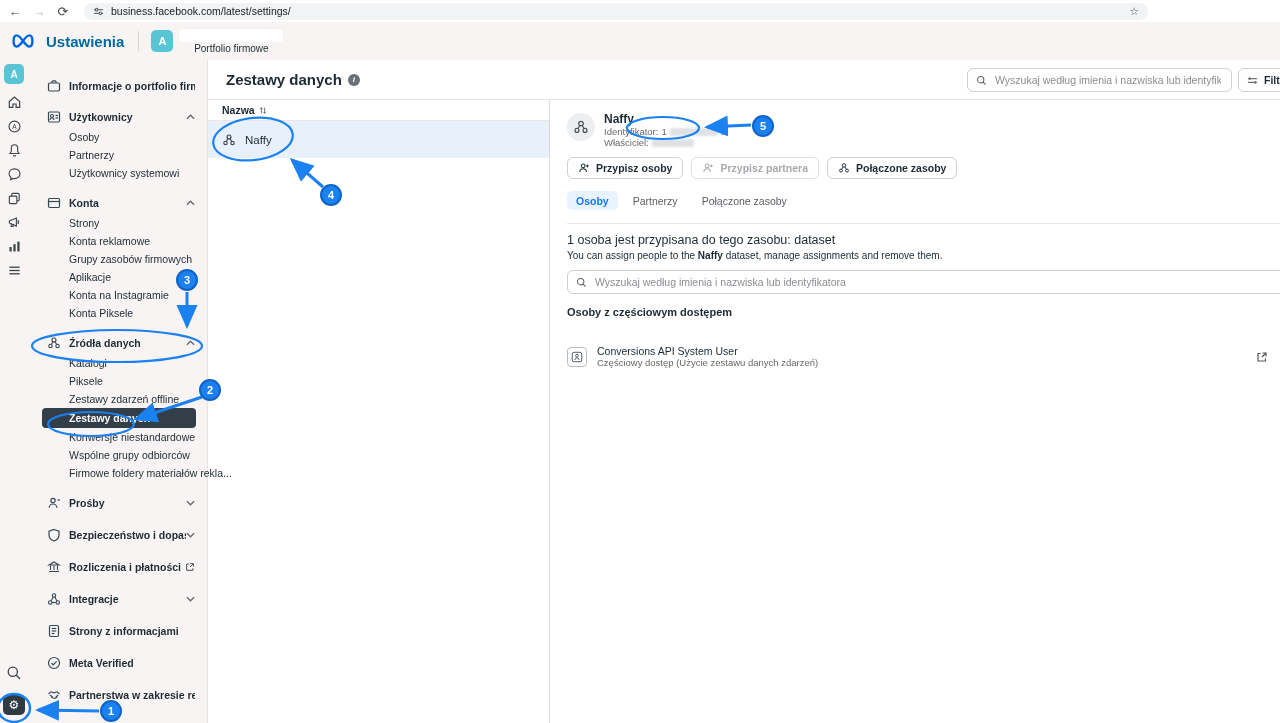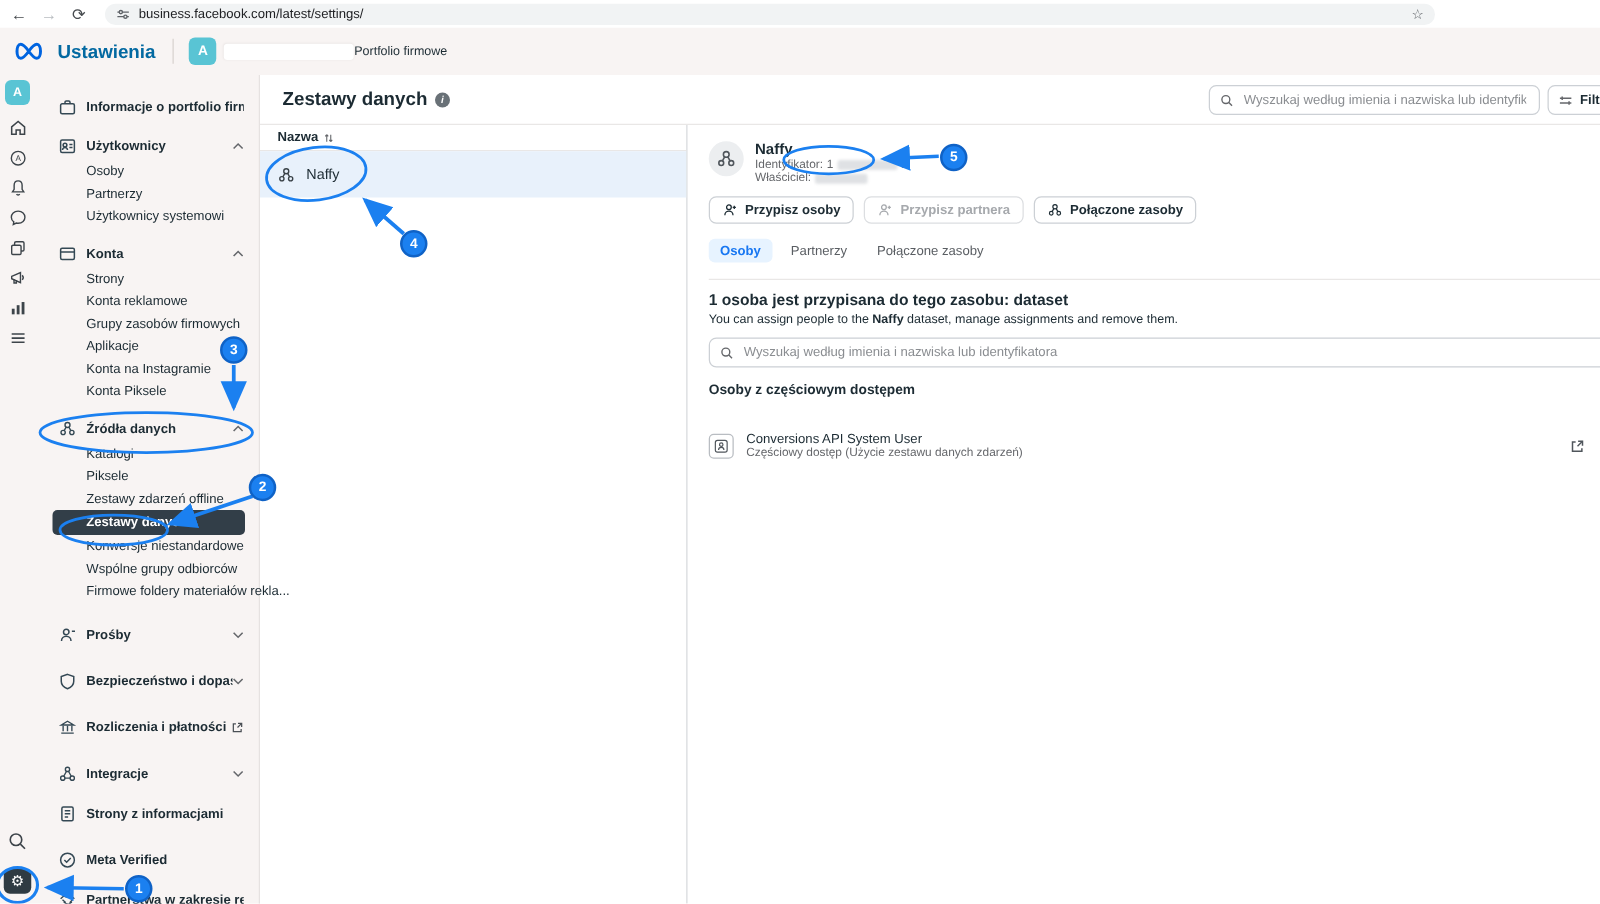--- a/index.html
+++ b/index.html
@@ -15,35 +15,35 @@
   .addr-bar{height:17px;width:1064px;background:#f1f3f4;border-radius:9px;display:flex;align-items:center;padding:0 9px;margin-left:6px;}
   .addr-url{font-size:10.5px;color:#202124;flex:1;margin-left:7px;}
   .addr-star{color:#5f6368;font-size:11px;}
   .tune-ic{color:#5f6368;display:flex;}
   
   .app-header{position:absolute;top:22px;left:0;right:0;height:38px;background:#f8f4f3;display:flex;align-items:center;z-index:4;}
   .meta-logo{margin:0 10px 0 10px;display:flex;}
   .app-title{font-size:15px;font-weight:bold;color:#0369a1;}
   .hdr-div{width:1px;height:20px;background:#d8d2d0;margin:0 12px 0 14px;}
   .hdr-avatar{width:22px;height:22px;border-radius:5px;background:#59c4d4;color:#fff;font-size:11px;font-weight:bold;display:flex;align-items:center;justify-content:center;}
-  .hdr-biz{margin-left:6px;display:flex;flex-direction:row;}
+  .hdr-biz{margin-left:6px;display:flex;flex-direction:column;text-align:center;}
   .redact-name{width:104px;height:13px;background:#fff;border-radius:3px;box-shadow:0 0 2px rgba(0,0,0,.06);}
   .hdr-biz-label{font-size:10px;color:#1c2b33;margin-top:1px;}
   
   .rail{position:absolute;top:60px;left:0;width:28px;bottom:0;background:#f8f4f3;display:flex;flex-direction:column;align-items:center;z-index:4;}
   .rail-avatar{width:20px;height:20px;border-radius:5px;background:#59c4d4;color:#fff;font-size:10px;font-weight:bold;display:flex;align-items:center;justify-content:center;margin-top:4px;margin-bottom:10px;}
   .ric{width:16px;height:16px;color:#3d444a;margin-bottom:8px;display:flex;align-items:center;justify-content:center;}
   .ric svg{display:block;}
   .rail-bottom{margin-top:auto;display:flex;flex-direction:column;align-items:center;}
   .gear-btn{width:22px;height:20px;border-radius:5px;background:#2f3b43;color:#fff;font-size:12px;display:flex;align-items:center;justify-content:center;margin:6px 0 8px 0;}
   
   .sidebar{position:absolute;top:60px;left:28px;width:180px;bottom:0;background:#f8f4f3;border-right:1px solid #e6e2e1;padding-top:16px;z-index:3;}
   .nav-row{display:flex;align-items:center;}
   .nav-head{height:22px;margin-top:10px;padding-left:19px;padding-right:12px;}
-  .nav-head.gap-lg{margin-top:15px;}
+  .nav-head.gap-lg{}
   .nav-head .nicon{width:14px;height:14px;color:#344854;margin-right:8px;flex:0 0 auto;display:flex;}
   .nav-head .nlabel{font-size:10.5px;font-weight:bold;color:#1c2b33;white-space:nowrap;overflow:hidden;flex:1;}
   .chev{margin-left:auto;color:#65676b;display:flex;flex:0 0 auto;}
   .nav-sub{height:18px;padding-left:41px;font-size:10.5px;color:#1c2b33;display:flex;align-items:center;white-space:nowrap;cursor:pointer;}
   .nav-sub.selected{background:#323e48;color:#fff;border-radius:4px;margin:0 11px 0 14px;padding-left:27px;height:20px;font-weight:bold;}
   .nav-top{height:20px;margin-top:0;}
   .ext-sm{margin-left:auto;color:#4a4f55;display:flex;}
   
   .main{position:absolute;top:60px;left:208px;right:0;bottom:0;background:#fff;overflow:hidden;z-index:2;}
   .page-head{height:40px;border-bottom:1px solid #e9e7e6;position:relative;}
@@ -68,21 +68,21 @@
   .pf-line{font-size:9.5px;color:#65676b;line-height:11px;display:flex;align-items:center;gap:3px;}
   .blurbox{height:8px;background:#dfe1e4;border-radius:2px;filter:blur(1.3px);display:inline-block;}
   .btn-row{display:flex;gap:8px;margin-top:9px;}
   .btn{height:22px;border:1px solid #ccd0d5;border-radius:6px;background:#fff;display:flex;align-items:center;padding:0 10px;gap:6px;font-size:10.5px;font-weight:bold;color:#1c2b33;cursor:pointer;}
   .btn.disabled{color:#a6a9ad;border-color:#dcdee1;cursor:default;}
   .btn .bic{display:flex;}
   .tab-row{display:flex;gap:6px;margin-top:12px;align-items:center;}
   .tab{height:19px;padding:0 9px;border-radius:5px;font-size:10.5px;color:#5a5e63;display:flex;align-items:center;cursor:pointer;}
   .tab.active{background:#e7f3ff;color:#1877f2;font-weight:bold;}
   .dv{border-bottom:1px solid #e9e7e6;margin-top:13px;margin-right:0;}
-  .assigned-h{font-size:12.5px;font-weight:bold;margin-top:9px;}
+  .assigned-h{font-size:12.5px;font-weight:normal;margin-top:9px;}
   .assigned-sub{font-size:10px;color:#1c2b33;margin-top:3px;}
   .assigned-sub b{font-weight:bold;}
   .dsearch{width:722px;height:24px;border:1px solid #ccd0d5;border-radius:6px;display:flex;align-items:center;padding:0 8px;margin-top:9px;background:#fff;}
   .partial-h{font-size:11px;font-weight:bold;margin-top:12px;}
   .user-row{display:flex;align-items:center;margin-top:27px;padding-right:12px;}
   .ur-ic{width:20px;height:20px;border:1px solid #b9bdc2;border-radius:4px;color:#50565c;display:flex;align-items:center;justify-content:center;margin-right:10px;flex:0 0 auto;}
   .ur-name{font-size:10.5px;color:#1c2b33;line-height:12px;}
   .ur-sub{font-size:9.5px;color:#65676b;line-height:11px;}
   .ur-ext{margin-left:auto;color:#50565c;display:flex;}
   

